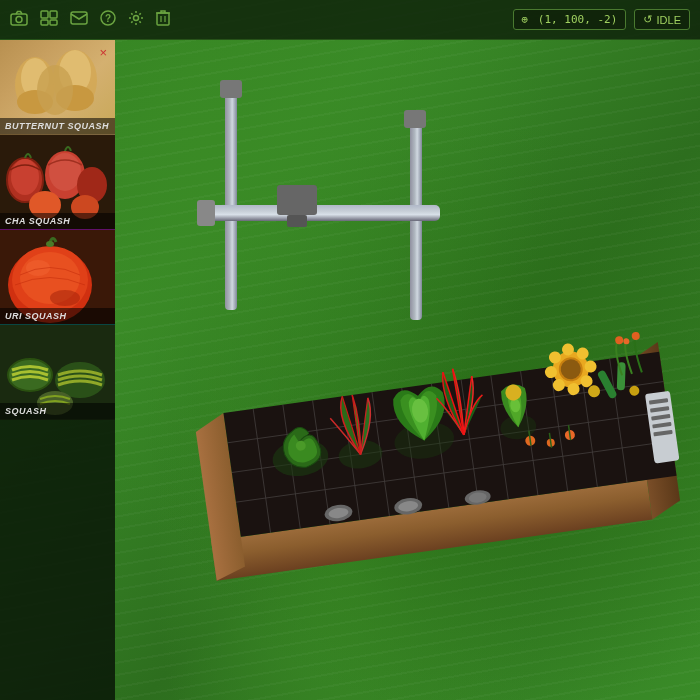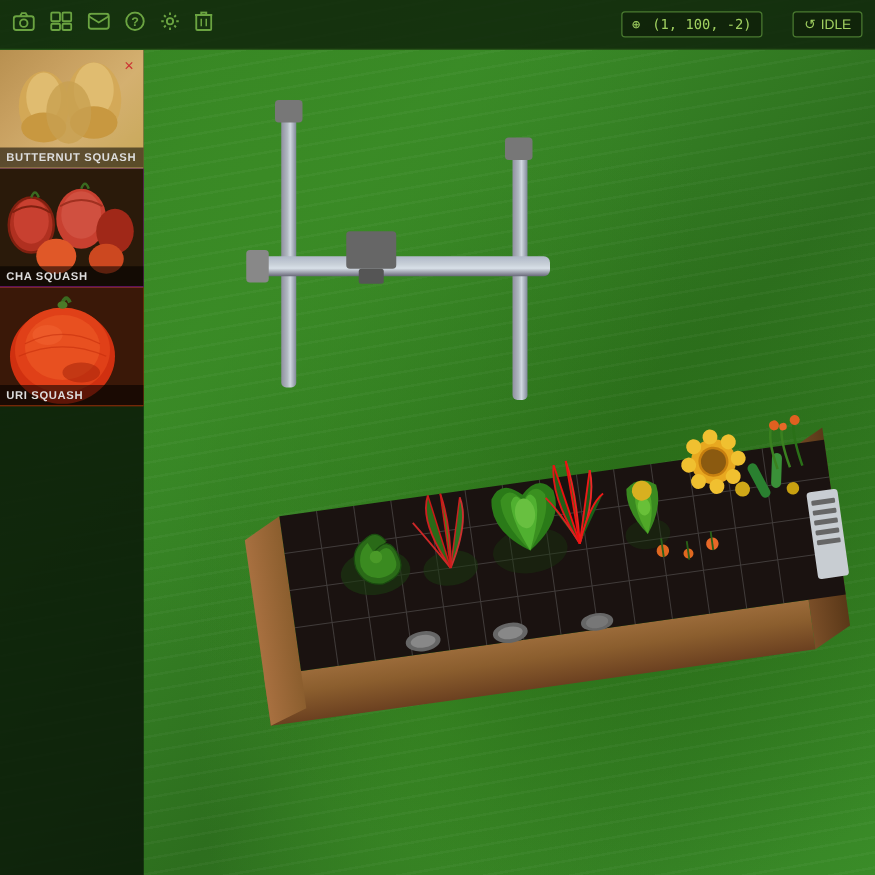--- a/index.html
+++ b/index.html
@@ -62,21 +62,21 @@
       color: #7ab84a;
       font-size: 16px;
       cursor: pointer;
       opacity: 0.85;
     }
 
     .toolbar-right {
       margin-left: auto;
       display: flex;
       align-items: center;
-      gap: 24px;
+      gap: 8px;
     }
 
     .coord-badge {
       background: rgba(15, 35, 10, 0.9);
       border: 1px solid #4a7a30;
       color: #a0d060;
       font-size: 11px;
       padding: 3px 8px;
       border-radius: 3px;
       font-family: monospace;
@@ -116,20 +116,21 @@
       z-index: 91;
     }
 
     .plant-card {
       position: relative;
       width: 115px;
       height: 95px;
       overflow: hidden;
       border-bottom: 1px solid rgba(0,0,0,0.4);
       cursor: pointer;
+      font-style: italic;
     }
 
     
     .plant-label {
       position: absolute;
       bottom: 0;
       left: 0;
       right: 0;
       background: rgba(0,0,0,0.55);
       color: #ddd;
@@ -261,41 +262,63 @@
 
       <ellipse cx="45" cy="70" rx="16" ry="14" fill="#e05828"></ellipse>
       <ellipse cx="85" cy="72" rx="14" ry="12" fill="#cc4820"></ellipse>
 
       <path d="M25 23 Q28 15 31 23" stroke="#3a6a20" stroke-width="2" fill="none"></path>
       <path d="M65 16 Q68 8 71 16" stroke="#3a6a20" stroke-width="2" fill="none"></path>
     </svg>
     <div class="plant-label">CHA SQUASH</div>
   </div>
 
-  <div class="plant-card" style="background: #c2410c;">
+  <div class="plant-card" style="background: #0f766e;">
     <svg width="115" height="95" viewBox="0 0 115 95" style="position:absolute;top:0;left:0;">
       <rect width="115" height="95" fill="#3a1808"></rect>
 
       <ellipse cx="50" cy="55" rx="42" ry="38" fill="#d03010"></ellipse>
       <ellipse cx="50" cy="50" rx="38" ry="34" fill="#e04018"></ellipse>
       <ellipse cx="50" cy="48" rx="30" ry="26" fill="#e85020"></ellipse>
 
       <ellipse cx="38" cy="38" rx="12" ry="8" fill="#f06030" opacity="0.6"></ellipse>
 
       <ellipse cx="65" cy="68" rx="15" ry="8" fill="#a02008" opacity="0.5"></ellipse>
 
       <path d="M50 12 Q53 5 56 12" stroke="#3a6a20" stroke-width="3" fill="none"></path>
       <ellipse cx="50" cy="14" rx="4" ry="3" fill="#4a7a28"></ellipse>
 
       <path d="M20 45 Q50 30 80 45" stroke="#c02808" stroke-width="1" fill="none" opacity="0.5"></path>
       <path d="M15 55 Q50 40 85 55" stroke="#c02808" stroke-width="1" fill="none" opacity="0.5"></path>
     </svg>
     <div class="plant-label">URI SQUASH</div>
   </div>
 
+  <div class="plant-card" style="background: #1a2a10;">
+    <svg width="115" height="95" viewBox="0 0 115 95" style="position:absolute;top:0;left:0;">
+      <rect width="115" height="95" fill="#1a2a10"></rect>
+
+      <ellipse cx="30" cy="50" rx="22" ry="16" fill="#3a6a20"></ellipse>
+      <ellipse cx="30" cy="50" rx="22" ry="16" fill="none" stroke="#2a5010" stroke-width="2"></ellipse>
+
+      <path d="M12 45 Q30 38 48 45" stroke="#a8c030" stroke-width="3" fill="none"></path>
+      <path d="M12 50 Q30 43 48 50" stroke="#a8c030" stroke-width="3" fill="none"></path>
+      <path d="M12 55 Q30 48 48 55" stroke="#a8c030" stroke-width="3" fill="none"></path>
+
+      <ellipse cx="80" cy="55" rx="25" ry="18" fill="#2a5018"></ellipse>
+      <path d="M58 50 Q80 42 102 50" stroke="#90a828" stroke-width="3" fill="none"></path>
+      <path d="M58 55 Q80 47 102 55" stroke="#90a828" stroke-width="3" fill="none"></path>
+      <path d="M58 60 Q80 52 102 60" stroke="#90a828" stroke-width="3" fill="none"></path>
+
+      <ellipse cx="55" cy="78" rx="18" ry="12" fill="#486028"></ellipse>
+      <path d="M40 74 Q55 68 70 74" stroke="#80a020" stroke-width="2" fill="none"></path>
+      <path d="M40 79 Q55 73 70 79" stroke="#80a020" stroke-width="2" fill="none"></path>
+    </svg>
+    <div class="plant-label">SQUASH</div>
+  </div>
 </div>
 
 <div class="scene-area">
   <svg class="garden-svg" viewBox="0 0 585 660">
 
     <rect x="110" y="50" width="12" height="220" rx="4" fill="url(#metalGrad)"></rect>
 
     <rect x="295" y="80" width="12" height="200" rx="4" fill="url(#metalGrad)"></rect>
 
     <rect x="85" y="165" width="240" height="16" rx="5" fill="url(#metalGradH)"></rect>

